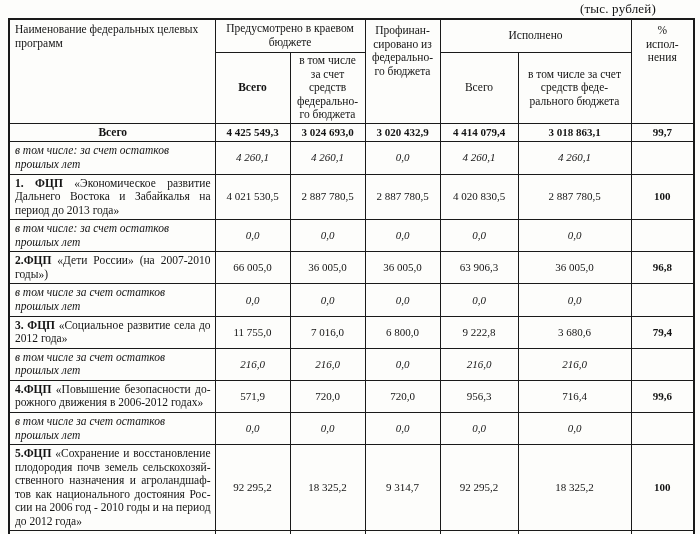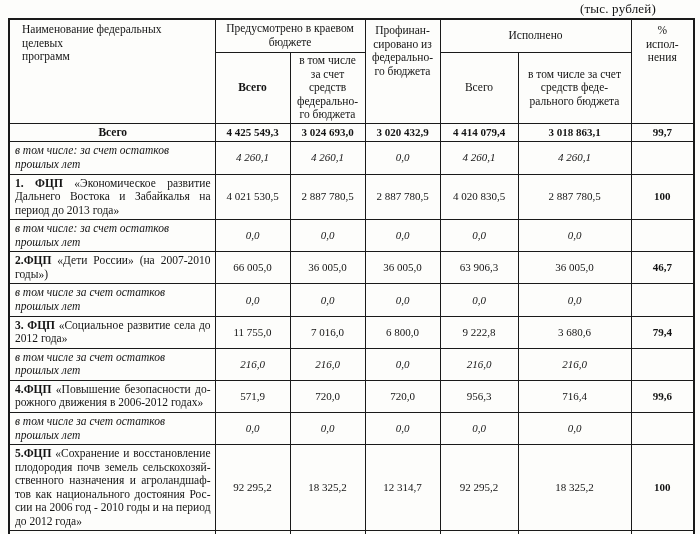--- a/index.html
+++ b/index.html
@@ -25,21 +25,21 @@
     font-size:11px;
     line-height:1.18;
     overflow:hidden;
   }
   thead th{
     font-weight:normal;
     text-align:center;vertical-align:middle;
     white-space:pre-line;
     font-size:11.5px;
   }
-  th.h-name{text-align:left;vertical-align:top;padding:3px 12px;margin-top:9px;}
+  th.h-name{text-align:left;vertical-align:top;padding:3px 5px;margin-top:9px;}
   th.h-financed,th.h-percent{vertical-align:top;padding-top:4px;}
   th.h-band{height:30px;}
   th.h-sub{height:64px;}
   th.bold{font-weight:bold;}
   td.name-cell{font-size:11.5px;text-align:left;vertical-align:top;padding:2px 4px 2px 5px;}
   td.num-cell{text-align:center;vertical-align:middle;}
   tr.row-total td{font-weight:bold;}
   tr.row-total td.name-cell{text-align:center;}
   tr.row-remainder td{font-style:italic;}
   tr.row-program td.name-cell{text-align:justify;}
@@ -127,21 +127,21 @@
           <td class="num-cell">0,0</td>
           <td class="num-cell pct"></td>
         </tr>
         <tr class="row-program">
           <td class="name-cell"><b>2.ФЦП</b> «Дети России» (на 2007-2010 годы»)</td>
           <td class="num-cell">66 005,0</td>
           <td class="num-cell">36 005,0</td>
           <td class="num-cell">36 005,0</td>
           <td class="num-cell">63 906,3</td>
           <td class="num-cell">36 005,0</td>
-          <td class="num-cell pct">46,7</td>
+          <td class="num-cell pct">96,8</td>
         </tr>
         <tr class="row-remainder">
           <td class="name-cell">в том числе за счет остатков прошлых лет</td>
           <td class="num-cell">0,0</td>
           <td class="num-cell">0,0</td>
           <td class="num-cell">0,0</td>
           <td class="num-cell">0,0</td>
           <td class="num-cell">0,0</td>
           <td class="num-cell pct"></td>
         </tr>
@@ -178,21 +178,21 @@
           <td class="num-cell">0,0</td>
           <td class="num-cell">0,0</td>
           <td class="num-cell">0,0</td>
           <td class="num-cell">0,0</td>
           <td class="num-cell pct"></td>
         </tr>
         <tr class="row-program">
           <td class="name-cell"><b>5.ФЦП</b> «Сохранение и восстановление плодородия почв земель сельскохозяй-ственного назначения  и агроландшаф-тов как национального  достояния Рос-сии на 2006 год - 2010 годы и на период до 2012 года»</td>
           <td class="num-cell">92 295,2</td>
           <td class="num-cell">18 325,2</td>
-          <td class="num-cell">12 314,7</td>
+          <td class="num-cell">9 314,7</td>
           <td class="num-cell">92 295,2</td>
           <td class="num-cell">18 325,2</td>
           <td class="num-cell pct">100</td>
         </tr>
         <tr class="row-remainder">
           <td class="name-cell">в том числе за счет остатков прошлых лет</td>
           <td class="num-cell">4 010,5</td>
           <td class="num-cell">4 010,5</td>
           <td class="num-cell">0,0</td>
           <td class="num-cell">4 010,5</td>

